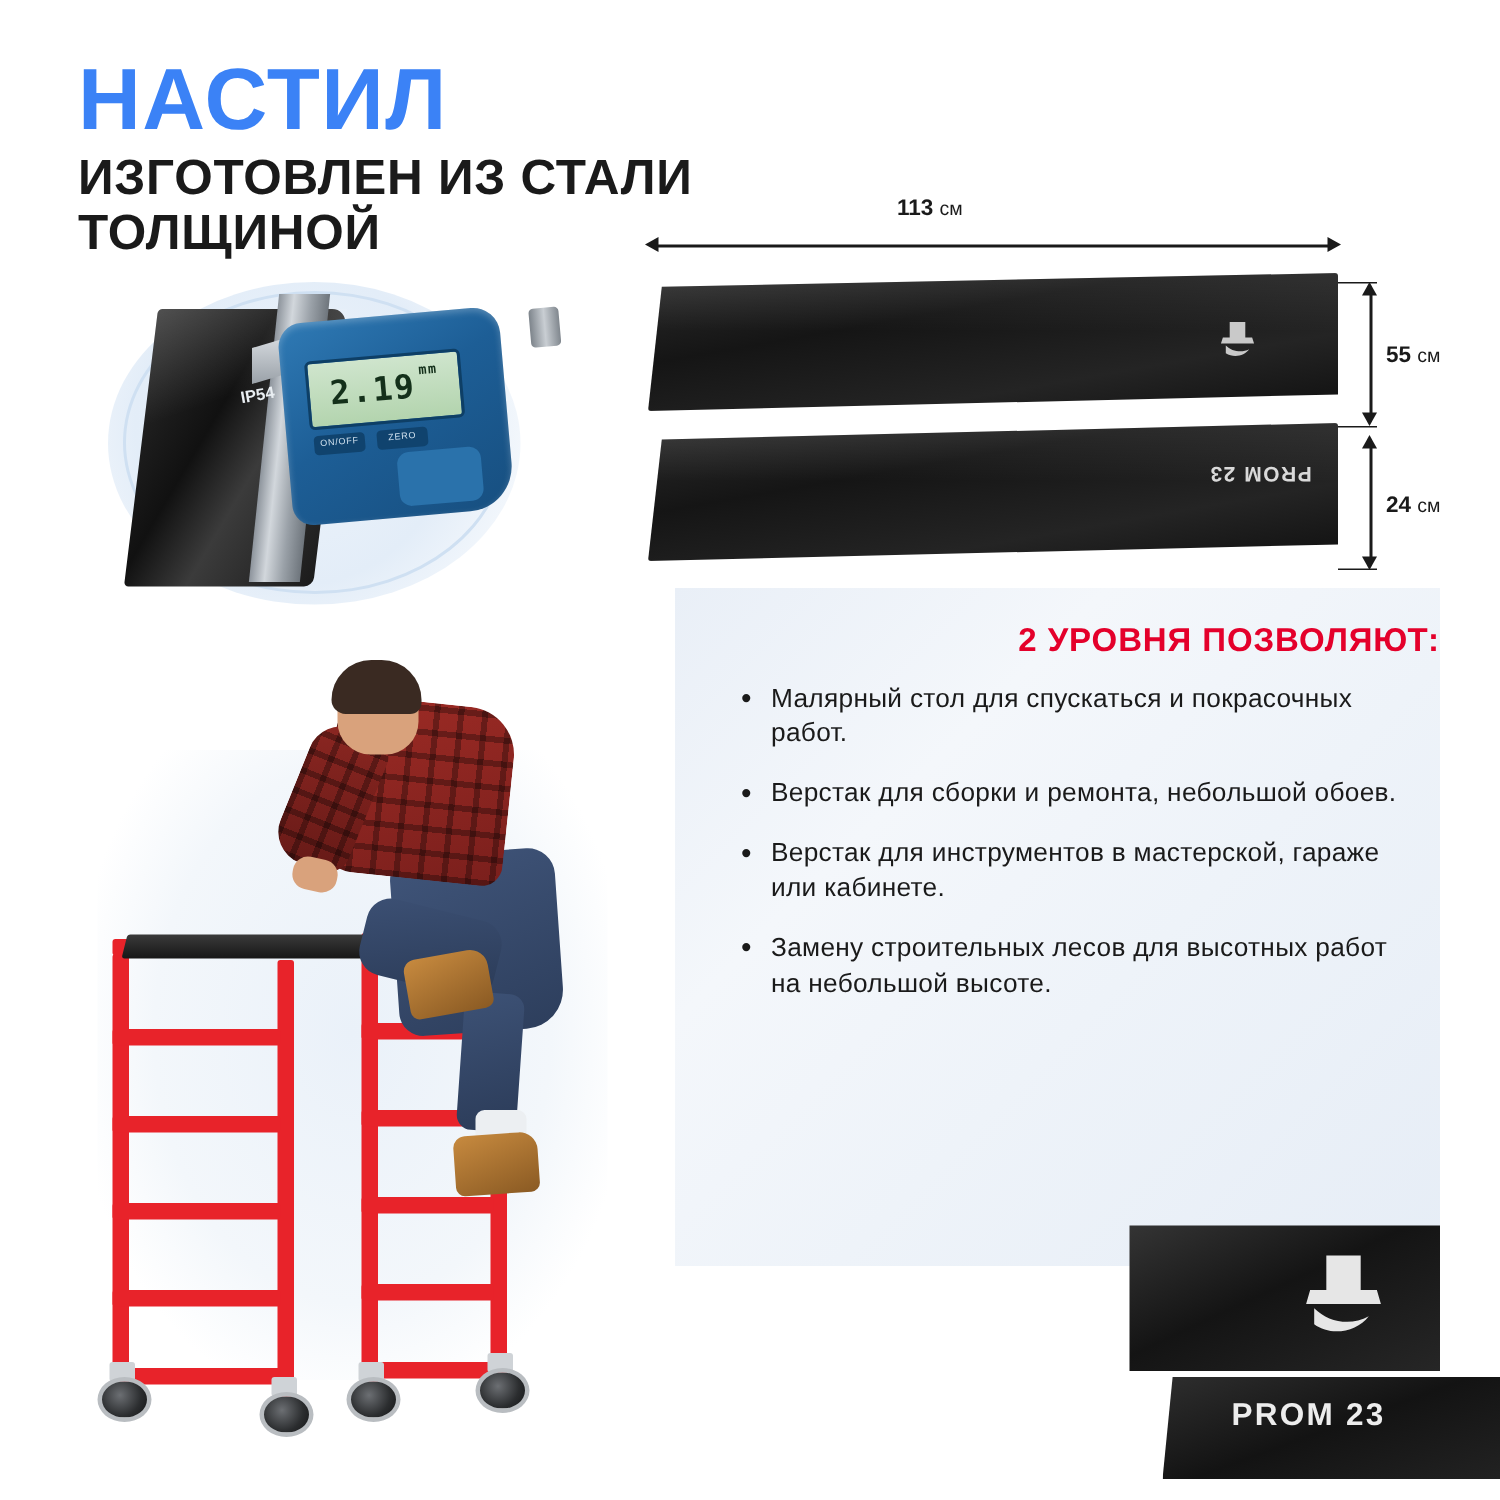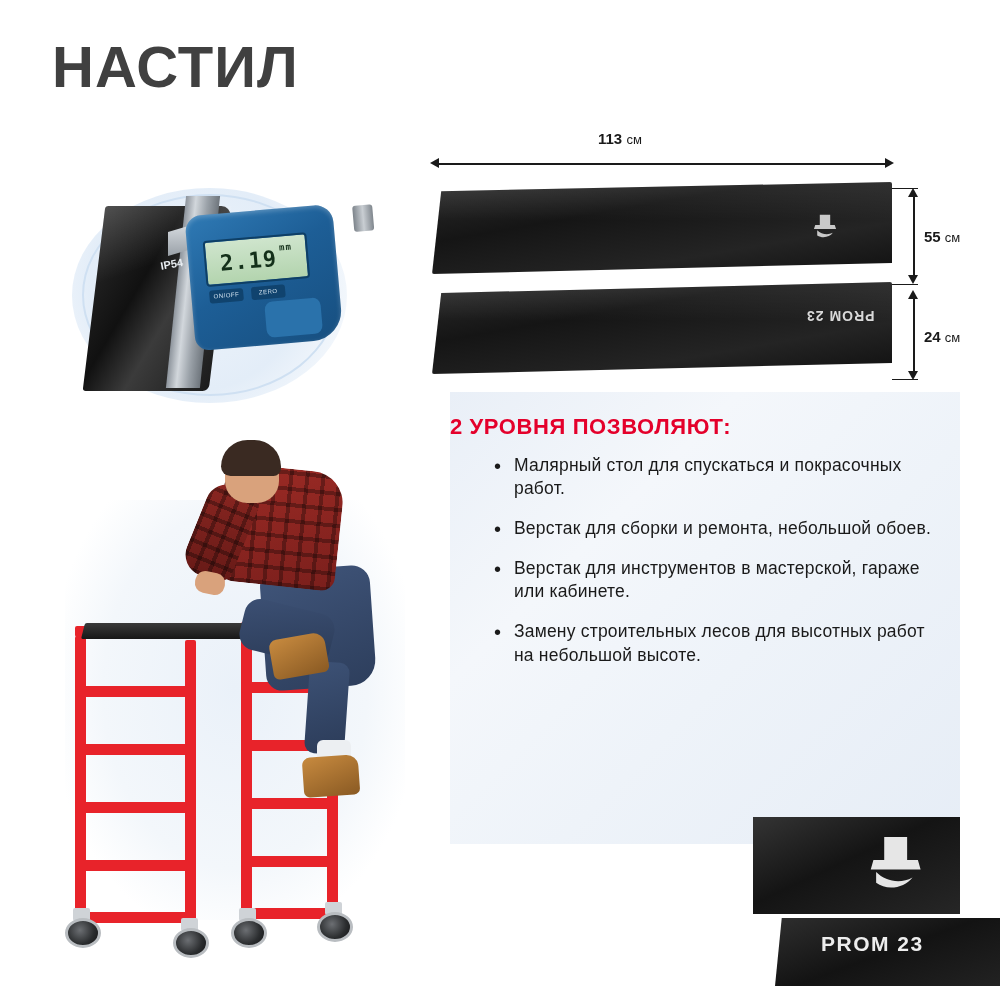--- a/index.html
+++ b/index.html
@@ -20,21 +20,21 @@
   #headline {
     position: absolute;
     left: 52px;
     top: 38px;
     width: 430px;
   }
   #headline .line1 {
     font-size: 58px;
     font-weight: bold;
     letter-spacing: 1px;
-    color: #404040;
+    color: #3b82f6;
     line-height: 1.0;
     margin: 0 0 4px 0;
   }
   #headline .line2 {
     font-size: 33px;
     font-weight: bold;
     letter-spacing: 0.5px;
     color: #1a1a1a;
     line-height: 1.12;
     margin: 0;
@@ -324,21 +324,21 @@
     top: 392px;
     width: 510px;
     height: 452px;
     background: linear-gradient(135deg, #e9eff7 0%, #f4f7fb 30%, #eef3f9 58%, #e6edf6 100%);
   }
   #benefits .b-title {
     position: absolute;
     left: 0;
     top: 22px;
     width: 100%;
-    text-align: left;
+    text-align: right;
     font-size: 22px;
     font-weight: bold;
     color: #e4002b;
     letter-spacing: .6px;
   }
   #benefits ul {
     position: absolute;
     left: 44px;
     top: 62px;
     right: 22px;
@@ -527,20 +527,21 @@
     background: #d9a27c;
     border-radius: 10px;
     transform: rotate(12deg);
   }
 </style>
 </head>
 <body>
 
 <div id="headline">
   <div class="line1">НАСТИЛ</div>
+  <div class="line2">ИЗГОТОВЛЕН ИЗ СТАЛИ ТОЛЩИНОЙ</div>
 </div>
 
 <div id="caliper-photo">
   <div class="halo"></div>
   <div class="halo-ring"></div>
   <div class="steel-sheet"></div>
   <div class="caliper-jaw">
     <div class="bar"></div>
     <div class="tip"></div>
   </div>

